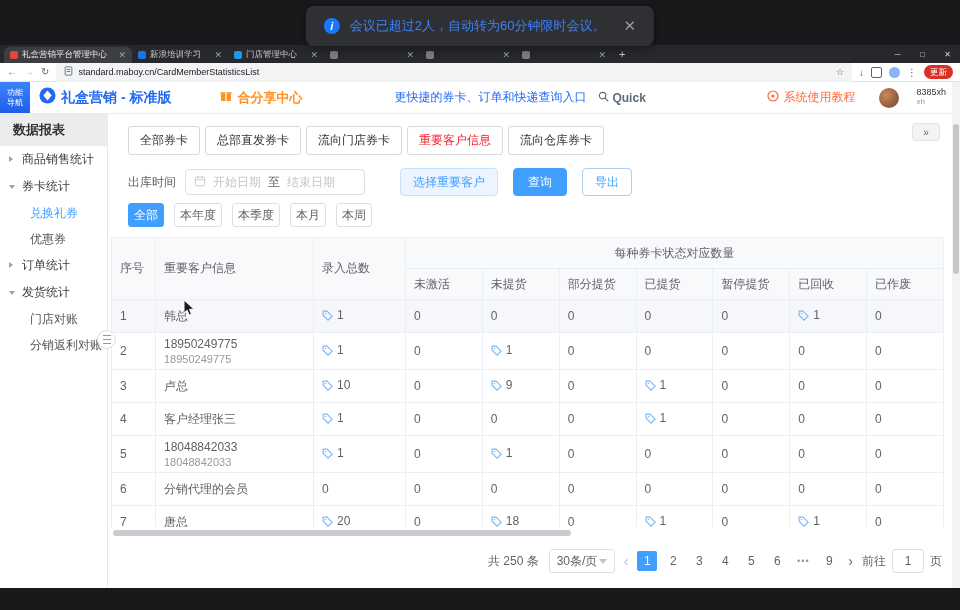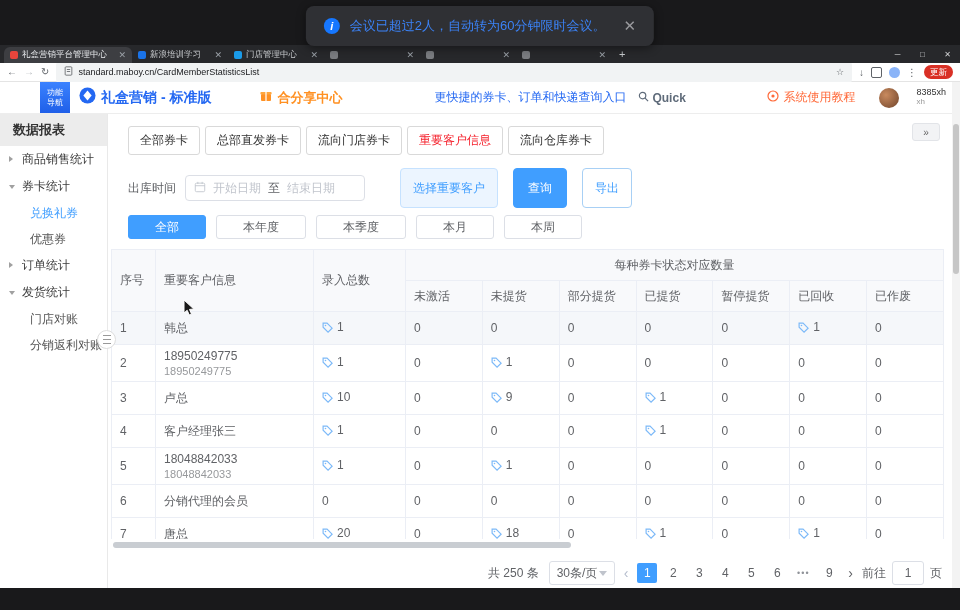--- a/index.html
+++ b/index.html
@@ -39,21 +39,21 @@
   .tb-icons{display:flex;align-items:center;gap:7px;color:#5f6368;font-size:10px;}
   .puzzle{width:9px;height:9px;border:1px solid #5f6368;border-radius:2px;}
   .mini-avatar{width:11px;height:11px;border-radius:50%;background:#8ab4f8;}
   .update-pill{background:#d93025;color:#fff;font-size:8.5px;line-height:1;padding:3px 6px;border-radius:8px;white-space:nowrap;}
 
   
   .app{position:absolute;top:37px;left:0;right:0;bottom:0;background:#fff;}
   .page-scroll{position:absolute;top:0;right:0;bottom:0;width:8px;background:#f3f3f3;z-index:4;}
   .page-thumb{position:absolute;top:42px;left:1px;width:6px;height:150px;background:#c6c6c6;border-radius:3px;}
 
-  .app-header{height:31px;border-bottom:1px solid #ededed;display:flex;align-items:center;background:#fff;padding-left:40px;}
+  .app-header{height:31px;border-bottom:1px solid #ededed;display:flex;align-items:center;background:#fff;}
   .nav-box{width:30px;height:31px;background:linear-gradient(180deg,#3b82ff,#1f5fe8);color:#fff;font-size:8px;
            line-height:1.25;display:flex;flex-direction:column;align-items:center;justify-content:center;flex-shrink:0;}
   .brand{display:flex;align-items:center;gap:5px;margin-left:9px;}
   .brand-text{color:#2468f2;font-weight:bold;font-size:14px;white-space:nowrap;}
   .share-center{display:flex;align-items:center;gap:4px;margin-left:48px;color:#ff9123;font-weight:bold;font-size:13px;white-space:nowrap;}
   .quick-entry{margin-left:92px;color:#2468f2;font-size:12px;white-space:nowrap;}
   .quick-search{display:flex;align-items:center;gap:3px;color:#5f6b7a;font-size:12px;font-weight:bold;margin-left:12px;}
   .tutorial{margin-left:auto;display:flex;align-items:center;gap:4px;color:#ff6a3a;font-size:12px;white-space:nowrap;}
   .user{display:flex;align-items:center;gap:17px;margin:0 14px 0 24px;}
   .avatar{width:20px;height:20px;border-radius:50%;background:radial-gradient(circle at 35% 35%,#c98a5e,#6f432a);flex-shrink:0;}
@@ -84,28 +84,28 @@
   .ctab{border:1px solid #d9d9d9;background:#fff;border-radius:3px;padding:5px 11px;font-size:12px;color:#333;cursor:pointer;white-space:nowrap;}
   .ctab.active{color:#f5222d;}
   .expand-btn{position:absolute;right:12px;top:9px;background:#f2f3f5;border:1px solid #e2e4e8;border-radius:3px;
               width:26px;height:16px;color:#666;display:flex;align-items:center;justify-content:center;font-size:10px;cursor:pointer;}
 
   .filter-row{display:flex;align-items:center;margin:13px 0 0 20px;gap:9px;font-size:12px;color:#606266;}
   .date-range{width:180px;height:26px;border:1px solid #dcdfe6;border-radius:4px;display:flex;align-items:center;
               padding:0 8px;gap:7px;font-size:12px;box-sizing:border-box;}
   .ph{color:#c0c4cc;}
   .sep{color:#606266;}
-  .btn{height:40px;border-radius:4px;font-size:12px;display:flex;align-items:center;padding:0 12px;cursor:pointer;
+  .btn{height:28px;border-radius:4px;font-size:12px;display:flex;align-items:center;padding:0 12px;cursor:pointer;
        font-family:inherit;white-space:nowrap;}
   .btn.light{background:#ecf5ff;border:1px solid #c6e2ff;color:#409eff;margin-left:26px;}
   .btn.primary{background:#409eff;border:1px solid #409eff;color:#fff;padding:0 14px;margin-left:6px;}
   .btn.outline{background:#fff;border:1px solid #a8d0f5;color:#409eff;margin-left:6px;}
 
   .quick-row{display:flex;gap:10px;margin:7px 0 0 20px;}
-  .qf{height:22px;padding:0 26px;font-size:12px;border-radius:3px;display:flex;align-items:center;
+  .qf{height:22px;padding:0 5px;font-size:12px;border-radius:3px;display:flex;align-items:center;
       border:1px solid #dcdfe6;color:#606266;background:#fff;cursor:pointer;}
   .qf.active{background:#409eff;color:#fff;border-color:#409eff;}
 
   .table-wrap{margin:10px 8px 0 3px;height:290px;overflow:hidden;}
   table{width:100%;border-collapse:collapse;table-layout:fixed;font-size:12px;color:#606266;}
   th,td{border:1px solid #ebeef5;padding:4px 8px;text-align:left;vertical-align:middle;overflow:hidden;}
   thead th{background:#f8f9fb;font-weight:normal;height:22px;color:#606266;}
   th.group-th{text-align:center;}
   tbody td{height:24px;}
   tr.hover td{background:#f5f7fa;}

